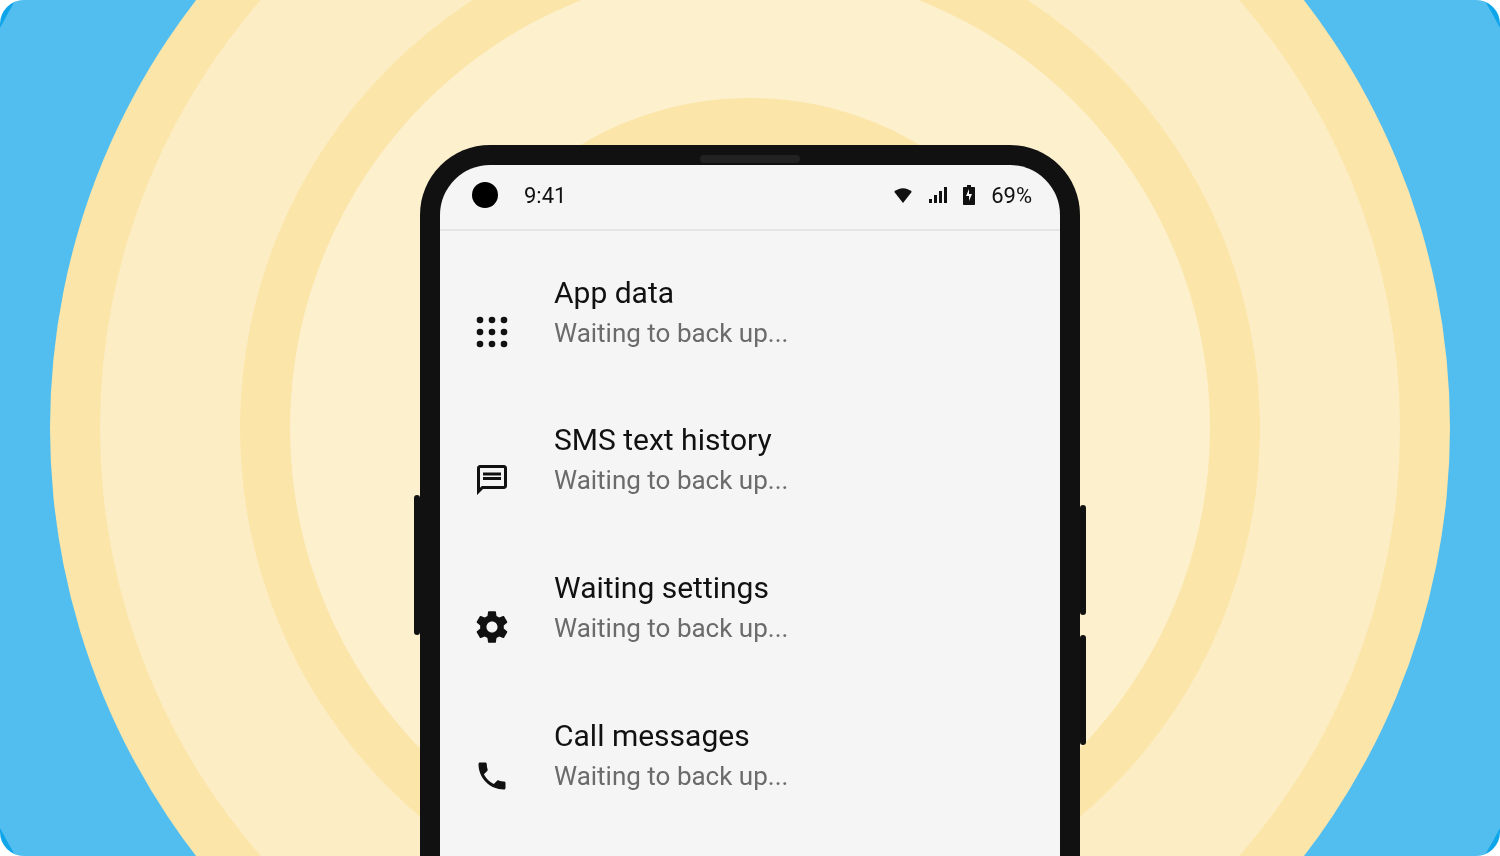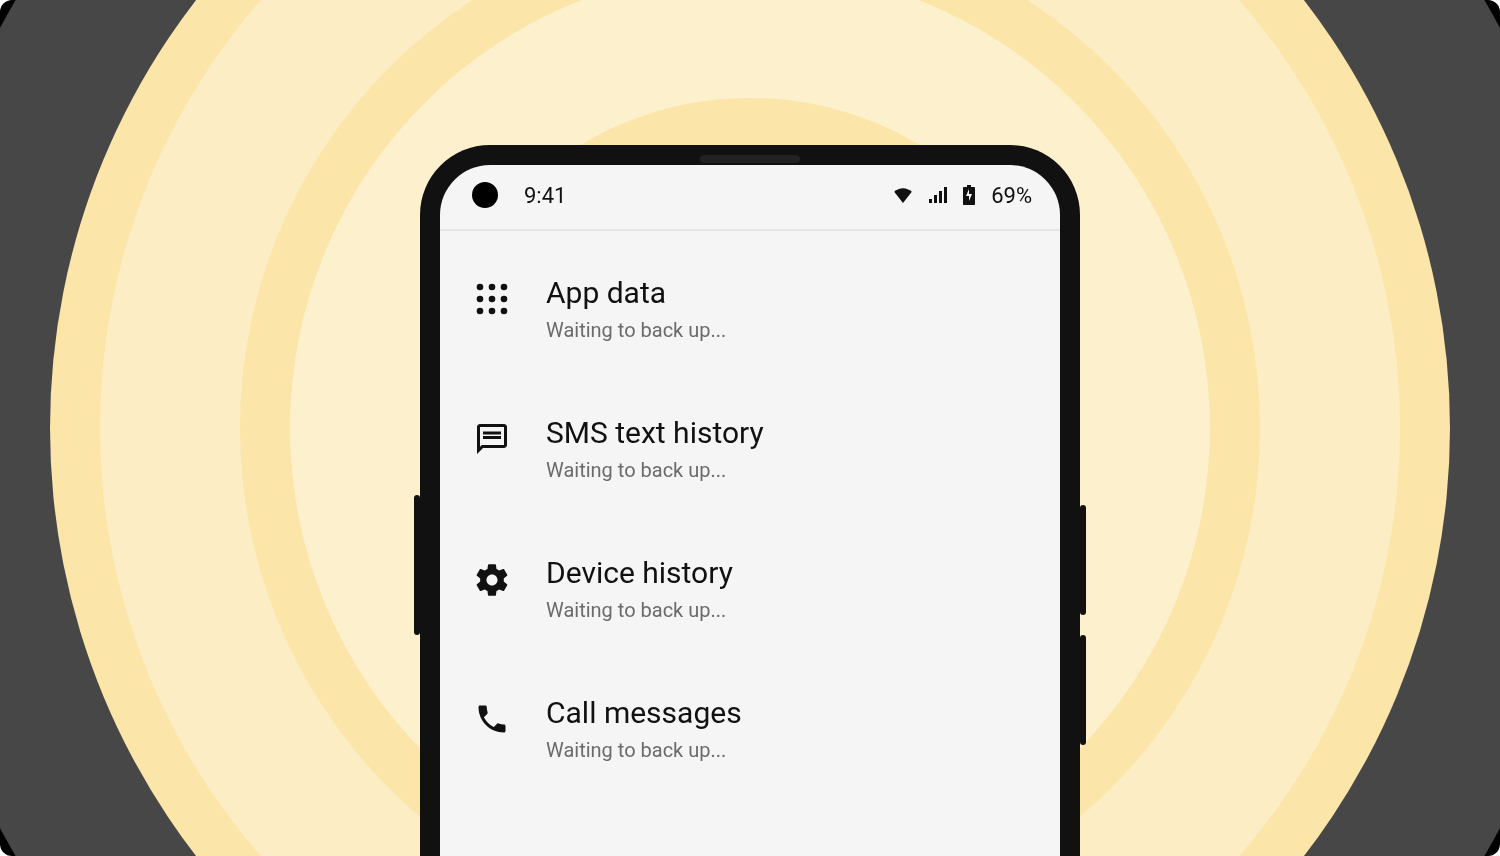--- a/index.html
+++ b/index.html
@@ -10,22 +10,22 @@
     body {
       font-family: -apple-system, BlinkMacSystemFont, 'Segoe UI', Roboto, sans-serif;
       width: 1500px;
       height: 856px;
       overflow: hidden;
       background: #fff;
     }
     .canvas {
       width: 1500px;
       height: 856px;
-      background: #000000;
-      border-radius: 12px;
+      background: #0ea5e9;
+      border-radius: 24px;
       position: relative;
       overflow: hidden;
       display: flex;
       align-items: center;
       justify-content: center;
     }
     .ring {
       position: absolute;
       border-radius: 50%;
       left: 50%;
@@ -116,44 +116,44 @@
       height: 1.5px;
       background: #e5e5e5;
       margin-top: 4px;
     }
 
     .list {
       padding: 20px 10px 0 10px;
     }
     .list-item {
       display: flex;
-      align-items: flex-start;
+      align-items: flex-end;
       padding: 24px 18px;
-      gap: 30px;
+      gap: 38px;
       margin-bottom: 24px;
     }
     .icon-slot {
       width: 48px;
       min-width: 48px;
       display: flex;
       justify-content: center;
       padding-top: 6px;
     }
     .item-text {
       flex: 1;
     }
     .item-title {
       font-size: 30px;
       color: #111;
       font-weight: 400;
       line-height: 1.2;
       margin-bottom: 6px;
     }
     .item-sub {
-      font-size: 20px;
+      font-size: 26px;
       color: #6b6b6b;
       line-height: 1.3;
     }
   </style>
 </head>
 <body>
 
 <div class="canvas">
   <div class="ring ring1"></div>
   <div class="ring ring2"></div>
@@ -230,21 +230,21 @@
             </div>
           </div>
 
           <div class="list-item">
             <div class="icon-slot">
               <svg width="38" height="38" viewBox="0 0 24 24">
                   <path fill="#111" d="M19.4 13c.04-.33.06-.66.06-1s-.02-.67-.06-1l2.11-1.65c.19-.15.24-.42.12-.64l-2-3.46c-.12-.22-.39-.3-.61-.22l-2.49 1c-.52-.4-1.08-.73-1.69-.98l-.38-2.65C14.42 2.18 14.22 2 13.98 2h-4c-.24 0-.44.18-.47.4l-.38 2.65c-.61.25-1.17.58-1.69.98l-2.49-1c-.22-.08-.49 0-.61.22l-2 3.46c-.12.22-.07.49.12.64L4.57 11c-.04.33-.07.66-.07 1s.03.67.07 1l-2.11 1.65c-.19.15-.24.42-.12.64l2 3.46c.12.22.39.3.61.22l2.49-1c.52.4 1.08.73 1.69.98l.38 2.65c.03.22.23.4.47.4h4c.24 0 .44-.18.47-.4l.38-2.65c.61-.25 1.17-.58 1.69-.98l2.49 1c.22.08.49 0 .61-.22l2-3.46c.12-.22.07-.49-.12-.64L19.4 13zM12 15.5c-1.93 0-3.5-1.57-3.5-3.5s1.57-3.5 3.5-3.5 3.5 1.57 3.5 3.5-1.57 3.5-3.5 3.5z"></path>
                 </svg>
             </div>
             <div class="item-text">
-              <div class="item-title">Device history</div>
+              <div class="item-title">Waiting settings</div>
               <div class="item-sub">Waiting to back up...</div>
             </div>
           </div>
 
           <div class="list-item">
             <div class="icon-slot">
               <svg width="36" height="36" viewBox="0 0 24 24">
                   <path fill="#111" d="M6.6 10.8c1.4 2.8 3.8 5.1 6.6 6.6l2.2-2.2c.3-.3.7-.4 1-.2 1.1.4 2.4.6 3.6.6.6 0 1 .4 1 1V20c0 .6-.4 1-1 1C10.6 21 3 13.4 3 4c0-.6.4-1 1-1h3.5c.6 0 1 .4 1 1 0 1.2.2 2.5.6 3.6.1.4 0 .8-.3 1l-2.2 2.2z"></path>
                 </svg>
             </div>

